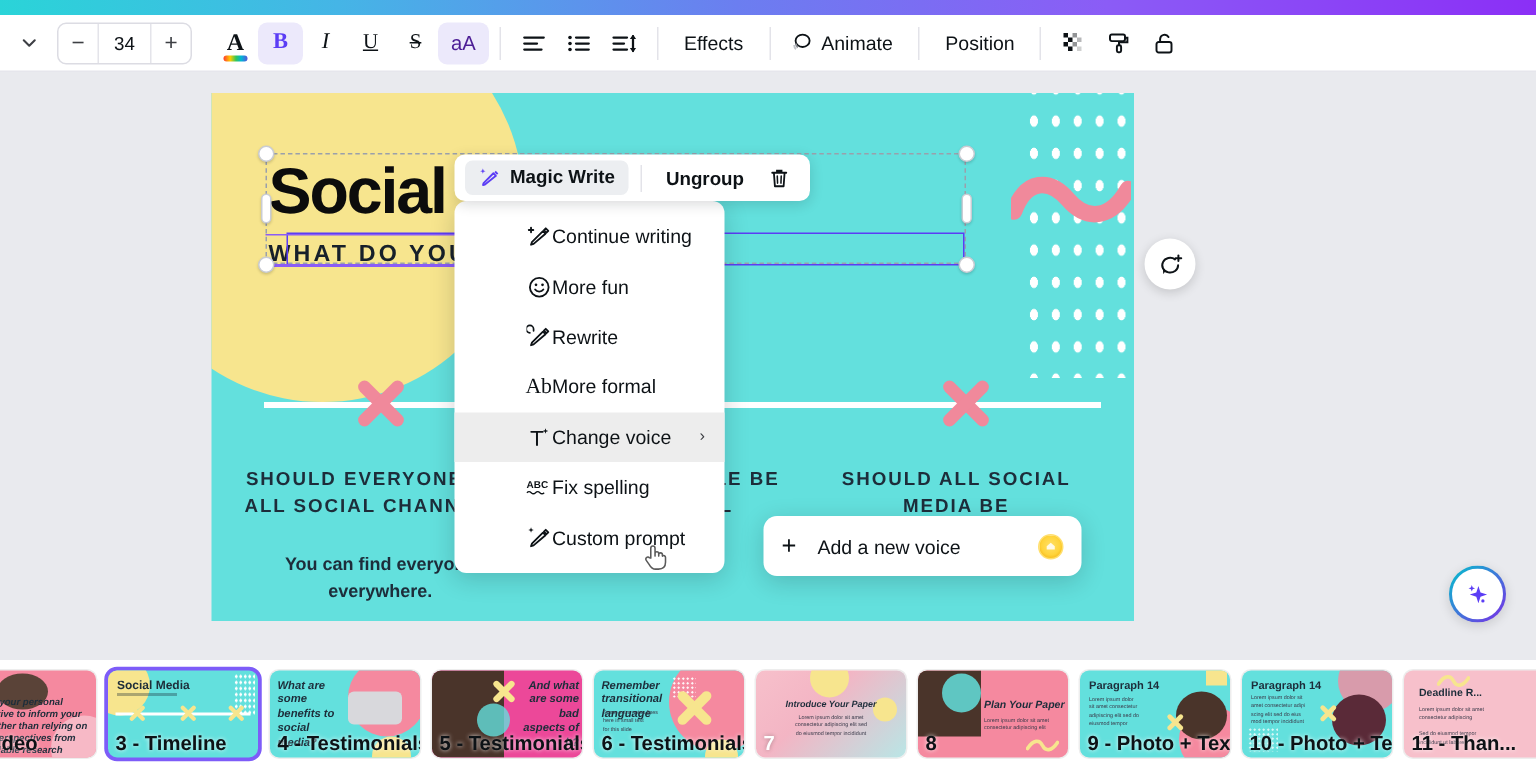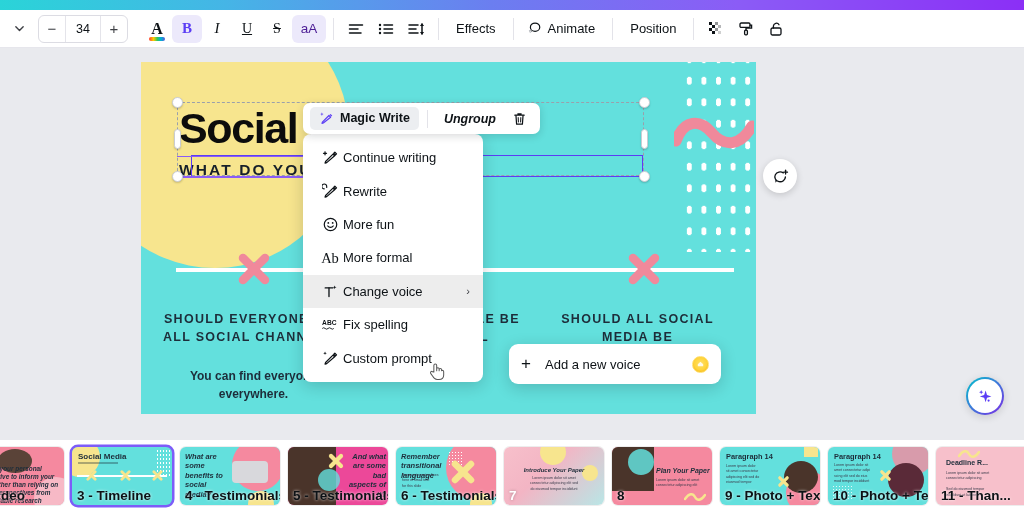--- a/index.html
+++ b/index.html
@@ -154,38 +154,38 @@
     display: flex; align-items: center; padding: 0 7px; gap: 2px; z-index: 30;
   }
   .ctx-mw {
     display: flex; gap: 6px;
     background: #eceef1; border-radius: 5px; padding: 4px 9px;
     font-size: 12.5px; font-weight: 700; color: #0d1216; cursor: pointer;
   }
   .ctx-div { width: 1px; height: 18px; background: #e3e3e9; margin: 0 6px; }
   .ctx-item {
     font-size: 12.5px; font-weight: 700; color: #0d1216; padding: 4px 8px;
-    border-radius: 5px; cursor: pointer; font-style: italic;
+    border-radius: 5px; cursor: pointer;
   }
   .ctx-trash { padding: 3px 6px; border-radius: 5px; cursor: pointer; display:flex; }
 
   
   .menu {
     position: absolute; left: 303px; top: 134px; width: 180px;
     background: #fff; border-radius: 8px; padding: 7px 0;
     box-shadow: 0 4px 16px rgba(14,19,24,.19); z-index: 28;
   }
   .menu-item {
     display: flex; align-items: center; height: 33.4px; padding: 0 14px;
     font-size: 13px; color: #0d1216; cursor: pointer; position: relative;
   }
   .menu-item.selected { background: #ededed; }
   .mi-icon {
     width: 26px; flex: 0 0 26px; display: flex; align-items: center;
-    justify-content: center; color: #0d1216;
+    justify-content: flex-end; color: #0d1216; margin-left: 25px;
   }
   .mi-label { white-space: nowrap; }
   .mi-arrow { position: absolute; right: 13px; font-size: 11px; color: #3b3d42; }
 
   .cursor-hand { position: absolute; left: 428px; top: 362px; width: 17px; height: 19px; z-index: 40; }
 
   
   .submenu {
     position: absolute; left: 509px; top: 344px; width: 212px; height: 40px;
     background: #fff; border-radius: 9px;
@@ -468,38 +468,38 @@
             </g>
         </svg>
         </span>
       <span class="mi-label">Continue writing</span>
     </div>
 
 
     <div class="menu-item">
       <span class="mi-icon">
         <svg width="17" height="17" viewBox="0 0 18 18">
-          <path d="M5 14.4 L3.2 15 L3.8 13.2 L11.6 5.4 L13.4 7.2 Z" fill="none" stroke="#0d1216" stroke-width="1.3" stroke-linejoin="round"></path>
-          <path d="M12.3 4.7 L13.6 3.4 L15.4 5.2 L14.1 6.5 Z" fill="none" stroke="#0d1216" stroke-width="1.3" stroke-linejoin="round"></path>
-          <path d="M2.4 6.2 a2.6 2.6 0 1 1 2.6 -2.6 l0 1.2" fill="none" stroke="#0d1216" stroke-width="1.2" stroke-linecap="round"></path>
-        </svg>
-        </span>
-      <span class="mi-label">Rewrite</span>
-    </div>
-
-    <div class="menu-item">
-      <span class="mi-icon">
-        <svg width="17" height="17" viewBox="0 0 18 18">
           <circle cx="9" cy="9" r="6.6" fill="none" stroke="#0d1216" stroke-width="1.3"></circle>
           <circle cx="6.7" cy="7.3" r=".95" fill="#0d1216"></circle>
             <circle cx="11.3" cy="7.3" r=".95" fill="#0d1216"></circle>
           <path d="M6.1 10.6 a3.4 3 0 0 0 5.8 0" fill="none" stroke="#0d1216" stroke-width="1.3" stroke-linecap="round"></path>
         </svg>
         </span>
       <span class="mi-label">More fun</span>
+    </div>
+
+    <div class="menu-item">
+      <span class="mi-icon">
+        <svg width="17" height="17" viewBox="0 0 18 18">
+          <path d="M5 14.4 L3.2 15 L3.8 13.2 L11.6 5.4 L13.4 7.2 Z" fill="none" stroke="#0d1216" stroke-width="1.3" stroke-linejoin="round"></path>
+          <path d="M12.3 4.7 L13.6 3.4 L15.4 5.2 L14.1 6.5 Z" fill="none" stroke="#0d1216" stroke-width="1.3" stroke-linejoin="round"></path>
+          <path d="M2.4 6.2 a2.6 2.6 0 1 1 2.6 -2.6 l0 1.2" fill="none" stroke="#0d1216" stroke-width="1.2" stroke-linecap="round"></path>
+        </svg>
+        </span>
+      <span class="mi-label">Rewrite</span>
     </div>
 
     <div class="menu-item">
       <span class="mi-icon">
         <span style="font-family:'Liberation Serif',serif;font-size:14.5px;color:#0d1216;line-height:1;">Ab</span>
       </span>
       <span class="mi-label">More formal</span>
     </div>
 
 

